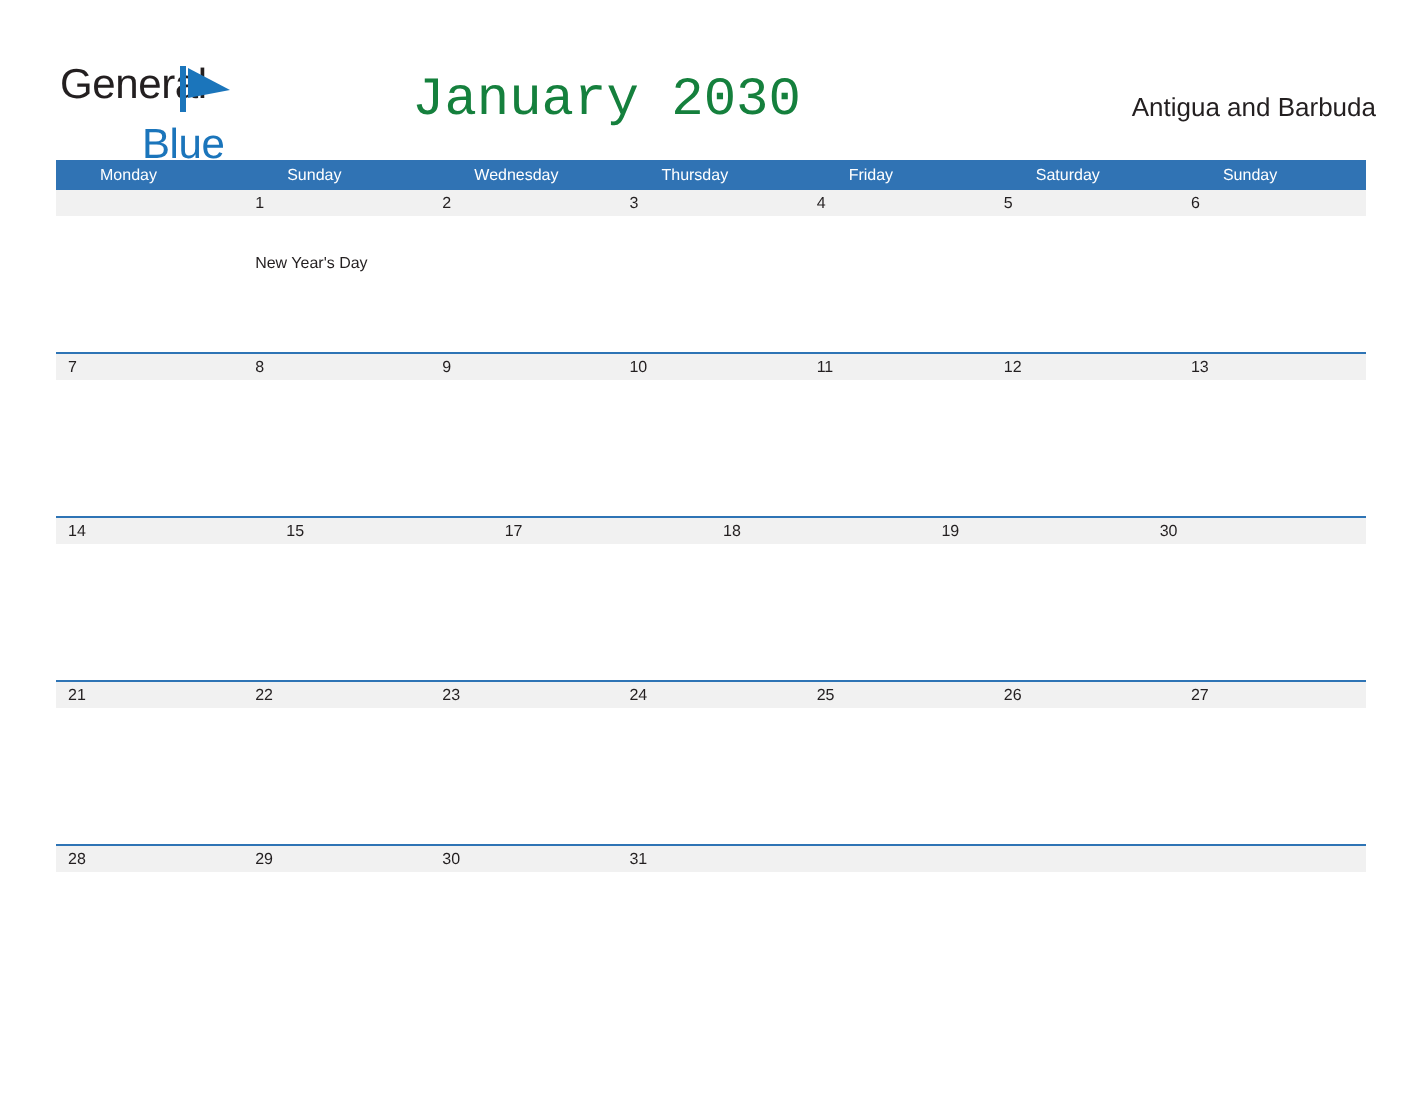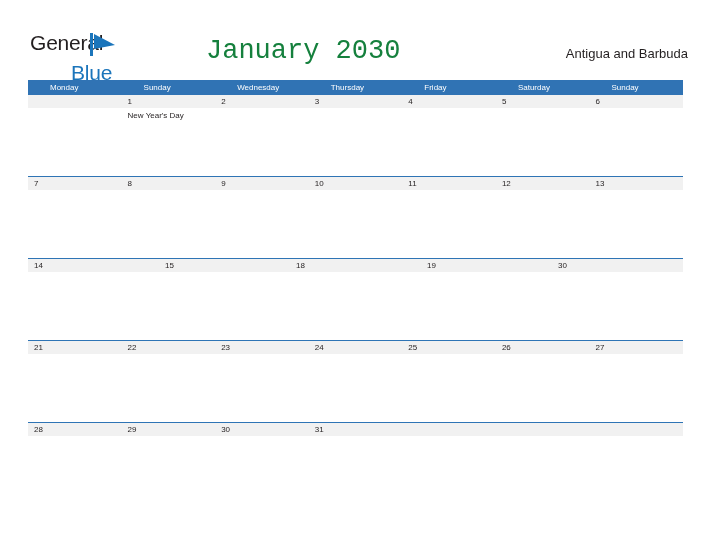--- a/index.html
+++ b/index.html
@@ -140,21 +140,21 @@
   }
   .day-cell.empty .day-number { visibility: hidden; }
   .day-number {
     font-size: 8px;
     line-height: 11px;
     color: #231f20;
     font-family: "Liberation Sans", sans-serif;
     display: block;
   }
   .day-events {
-    margin-top: 4px;
+    margin-top: 20px;
   }
   .event-label {
     font-size: 8px;
     line-height: 10px;
     color: #231f20;
     font-family: "Liberation Sans", sans-serif;
     display: block;
     white-space: nowrap;
   }
 </style>
@@ -246,20 +246,23 @@
       </div>
       <div class="week-row has-rule">
         <div class="band"></div>
         <div class="day-cell">
           <span class="day-number">14</span>
         </div>
         <div class="day-cell">
           <span class="day-number">15</span>
         </div>
         <div class="day-cell">
+          <span class="day-number">17</span>
+        </div>
+        <div class="day-cell">
           <span class="day-number">18</span>
         </div>
         <div class="day-cell">
           <span class="day-number">19</span>
         </div>
         <div class="day-cell">
           <span class="day-number">30</span>
         </div>
       </div>
       <div class="week-row has-rule">

